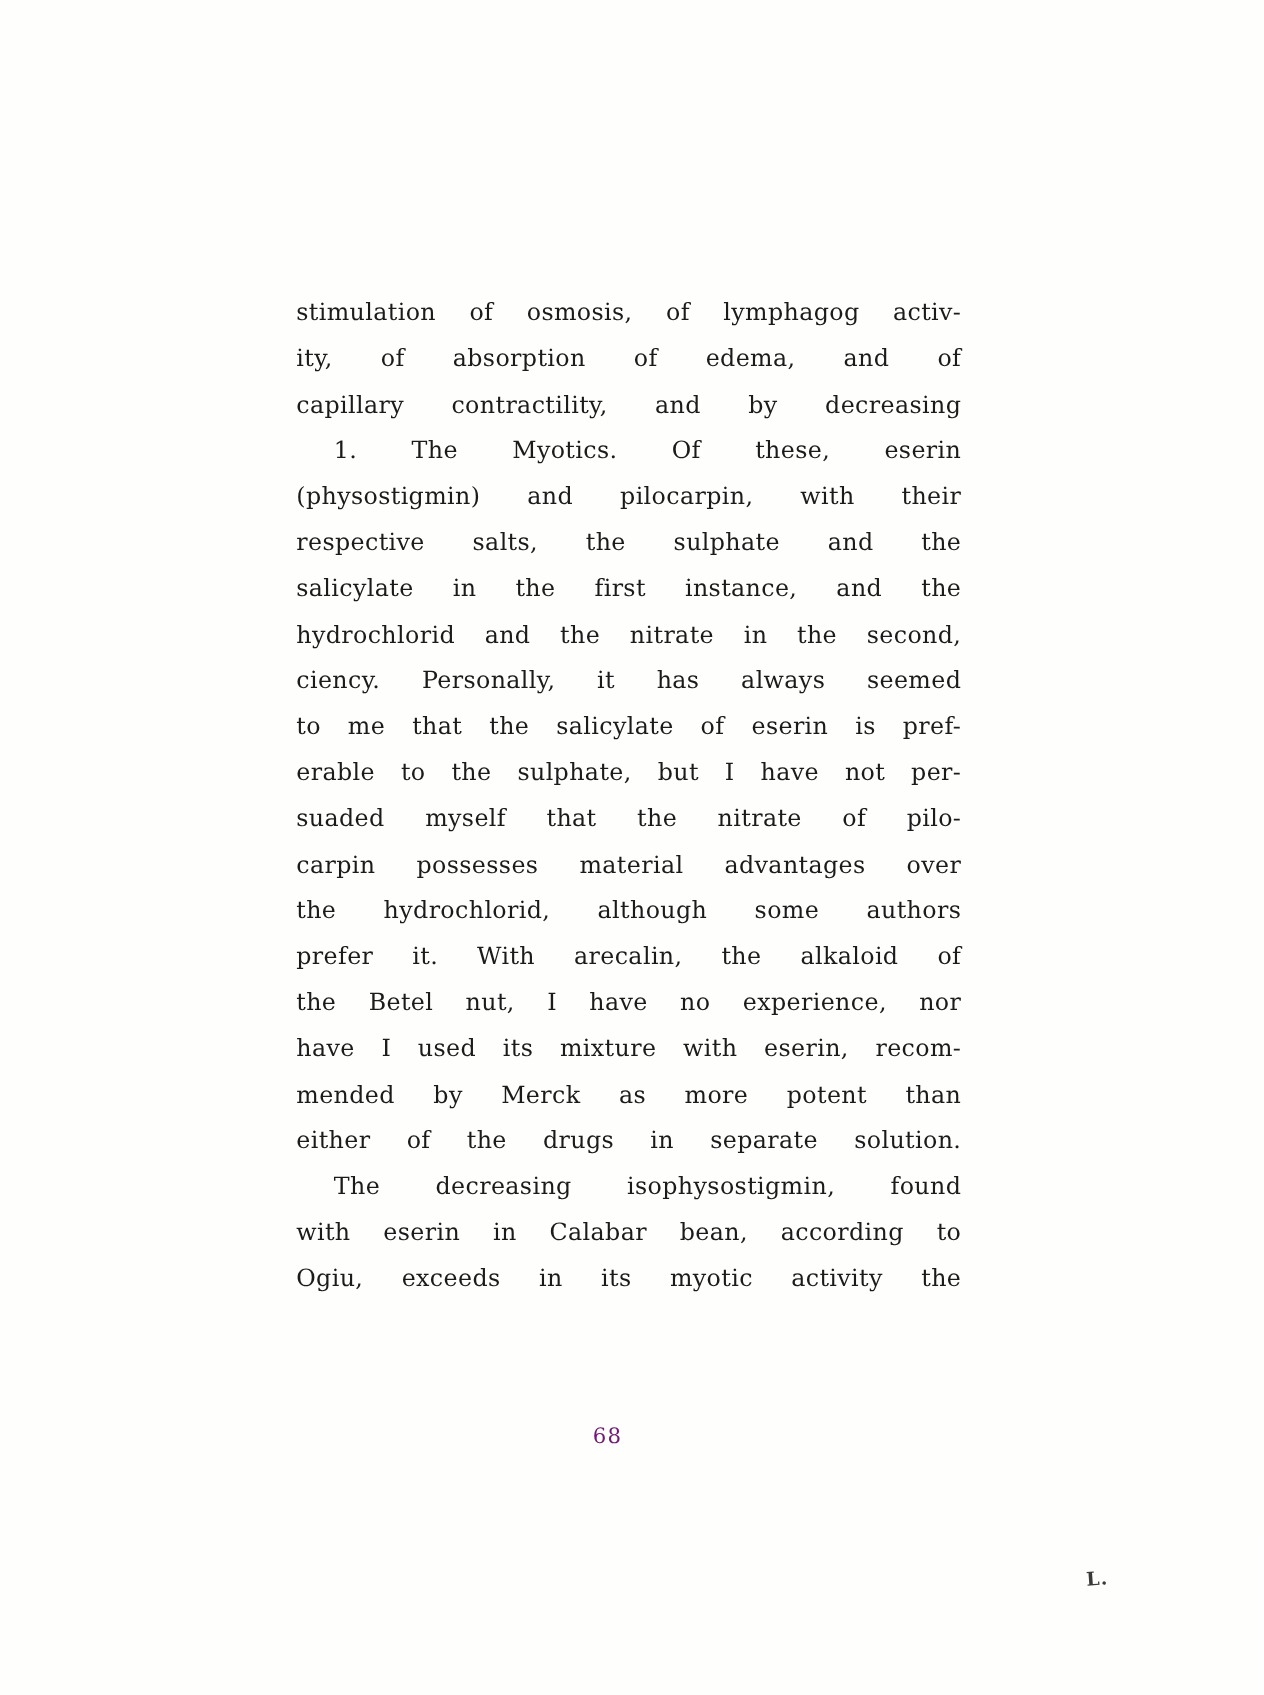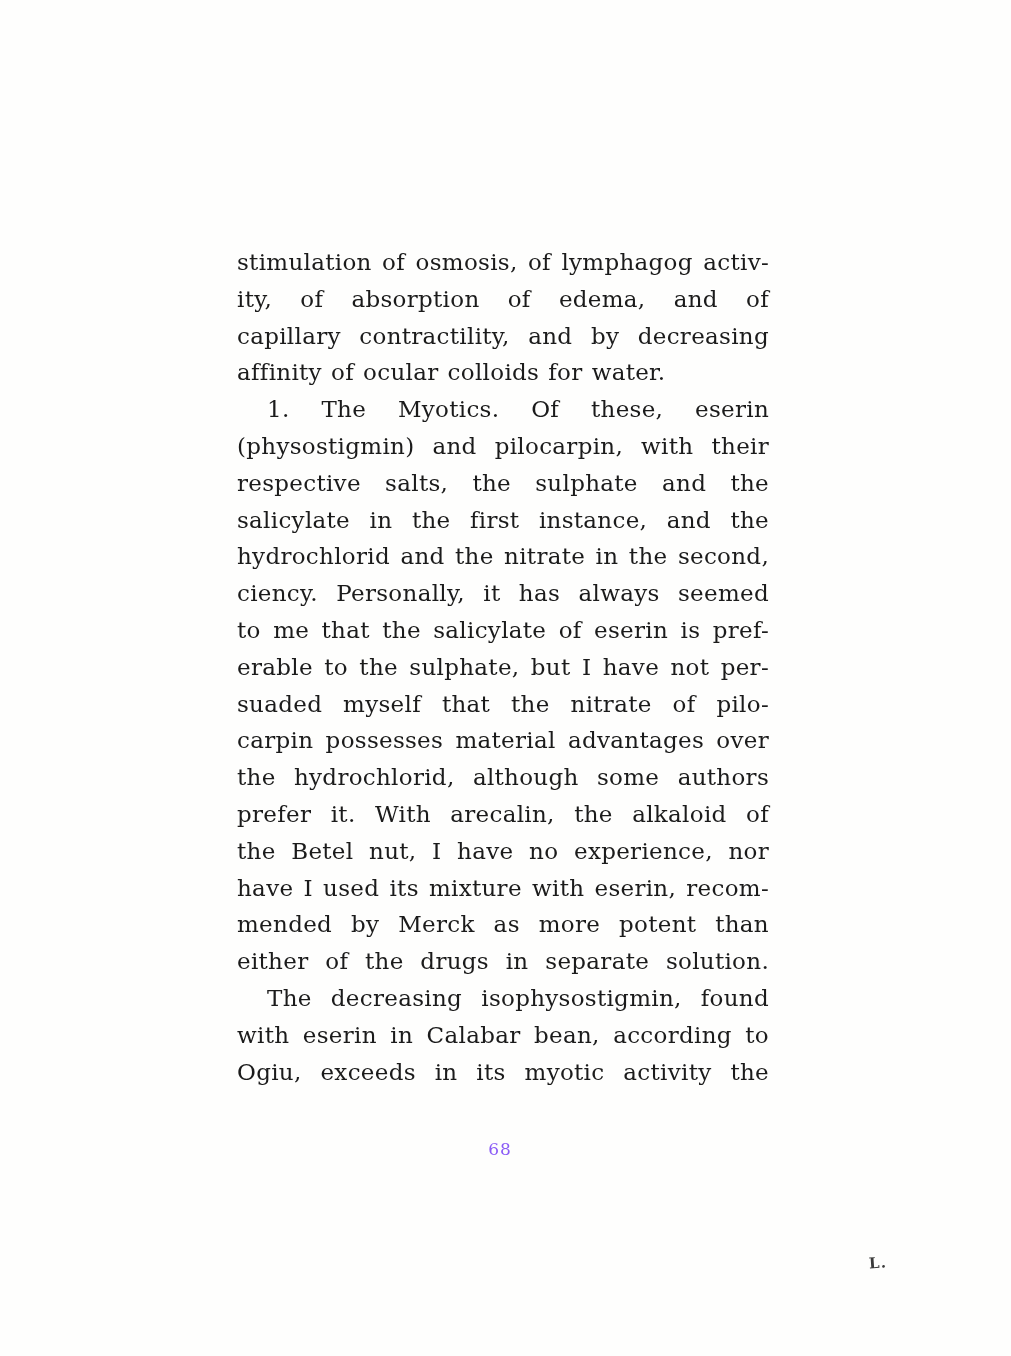--- a/index.html
+++ b/index.html
@@ -12,23 +12,23 @@
     width: 1011px;
     height: 1356px;
     background: #fefefd;
     font-family: "DejaVu Serif", serif;
     color: #1b1b1b;
     overflow: hidden;
   }
   .text-block {
     position: absolute;
     left: 237px;
-    top: 244px;
+    top: 232px;
     width: 532px;
-    font-size: 23px;
+    font-size: 19px;
     line-height: 36.8px;
     letter-spacing: 0.3px;
     word-spacing: 1.5px;
   }
   .paragraph {
     margin: 0;
   }
   .line {
     width: 532px;
     text-align: left;
@@ -38,27 +38,27 @@
     text-align: justify;
     text-align-last: justify;
   }
   .line.indent {
     text-indent: 30px;
   }
   .italic {
   }
   .page-number {
     position: absolute;
-    left: 234px;
+    left: 220px;
     top: 1139px;
     width: 532px;
     text-align: center;
     font-size: 17px;
     letter-spacing: 1px;
-    color: #8b5cf6;
+    color: #701a75;
   }
   .margin-mark {
     position: absolute;
     left: 869px;
     top: 1254px;
     font-size: 15px;
     font-weight: bold;
     color: #3a3a3a;
     transform: rotate(-4deg);
     letter-spacing: 1px;
@@ -66,21 +66,20 @@
 </style>
 </head>
 <body>
 
 <div class="page">
   <div class="text-block">
       <div class="paragraph">
         <div class="line justify">stimulation of osmosis, of lymphagog activ-</div>
         <div class="line justify">ity, of absorption of edema, and of</div>
         <div class="line justify">capillary contractility, and by decreasing</div>
-        <div class="line">affinity of ocular colloids for water.</div>
       </div>
       <div class="paragraph">
         <div class="line justify indent"><span>1. </span><span class="italic">The Myotics.</span><span> Of these, eserin</span></div>
         <div class="line justify">(physostigmin) and pilocarpin, with their</div>
         <div class="line justify">respective salts, the sulphate and the</div>
         <div class="line justify">salicylate in the first instance, and the</div>
         <div class="line justify">hydrochlorid and the nitrate in the second,</div>
         <div class="line justify">ciency. Personally, it has always seemed</div>
         <div class="line justify">to me that the salicylate of eserin is pref-</div>
         <div class="line justify">erable to the sulphate, but I have not per-</div>

